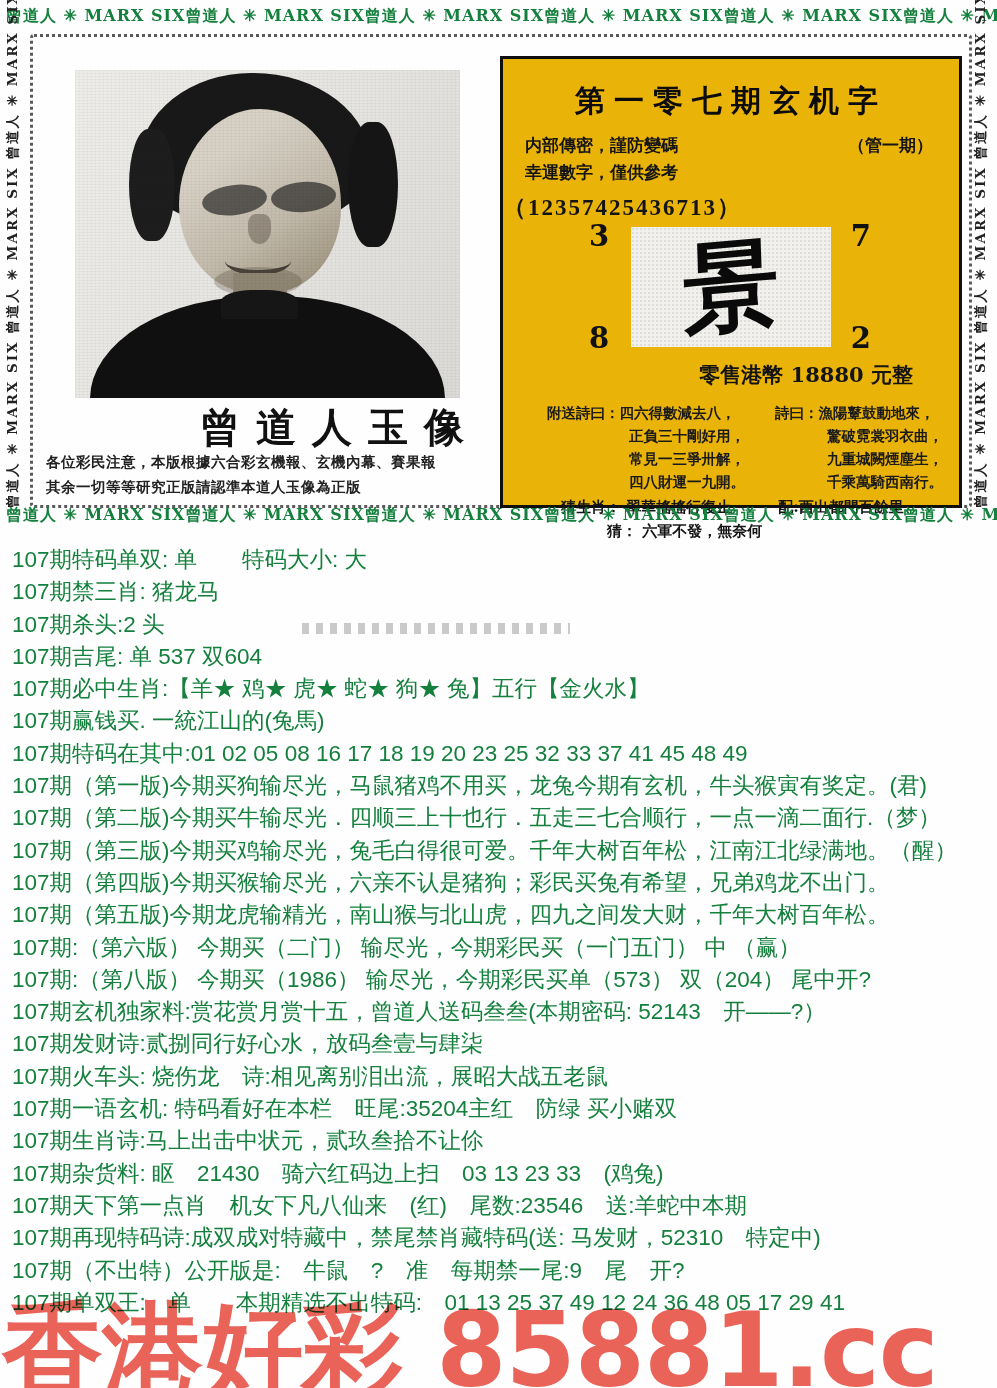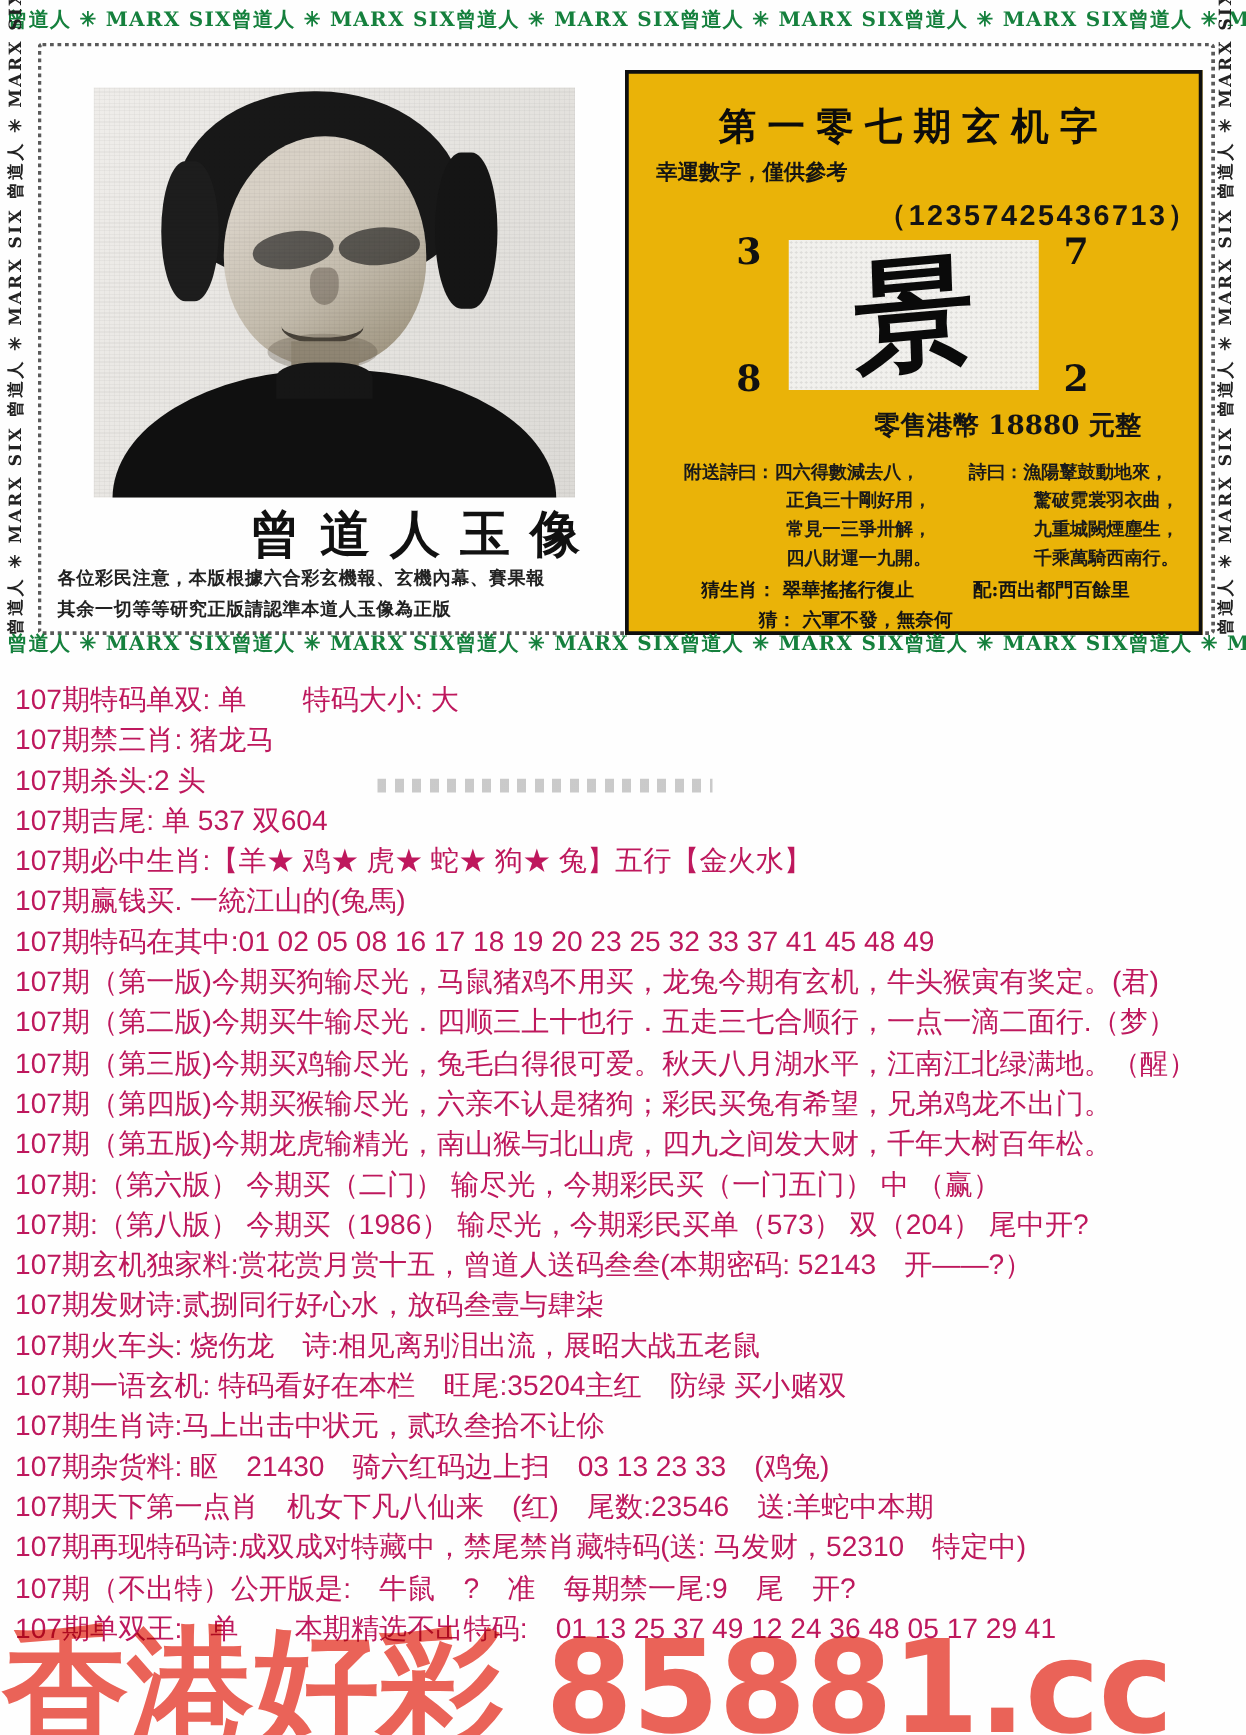--- a/index.html
+++ b/index.html
@@ -78,21 +78,21 @@
     font-size:30px;font-weight:bold;letter-spacing:9px;color:#0c0c0c;white-space:nowrap;
   }
   #panel .p-row1{
     display:flex;justify-content:space-between;margin:12px 26px 0 22px;
     font-family:"DejaVu Serif",serif;font-size:17px;font-weight:bold;white-space:nowrap;
   }
   #panel .p-row2{
     margin:4px 0 0 22px;font-family:"DejaVu Serif",serif;font-size:17px;font-weight:bold;white-space:nowrap;
   }
   #panel .p-nums{
-    margin-top:8px;text-align:right;font-family:Liberation Sans, sans-serif;
+    margin-top:8px;text-align:left;font-family:Liberation Serif, serif;
     font-size:23px;font-weight:bold;letter-spacing:2px;white-space:nowrap;
   }
   #char-wrap{position:relative;width:340px;height:122px;margin:4px auto 0;}
   #char-box{
     position:absolute;left:70px;top:0;width:200px;height:120px;
     display:flex;align-items:center;justify-content:center;
     background:#f1f0ed;
     background-image:radial-gradient(rgba(0,0,0,.08) 1px,transparent 1px);
     background-size:4px 4px;
   }
@@ -113,21 +113,21 @@
     font-size:14.5px;font-weight:bold;line-height:23px;color:#1a1a1a;align-items:flex-end;}
   .poem-col{white-space:nowrap;}
   .poem-col .cont{padding-left:82px;}
   .poem-col.right .cont{padding-left:52px;}
   #guess-row{display:flex;gap:47px;margin:5px 0 0 58px;font-family:"DejaVu Serif",serif;
     font-size:15px;font-weight:bold;white-space:nowrap;}
   #guess-line{margin:5px 0 0 104px;font-family:"DejaVu Serif",serif;font-size:15px;font-weight:bold;white-space:nowrap;}
   
   #lines{position:absolute;left:12px;top:544px;right:0;}
   .tline{
-    height:32.3px;line-height:32.3px;font-size:22.5px;color:#be185d;
+    height:32.3px;line-height:32.3px;font-size:22.5px;color:#15803d;
     white-space:nowrap;font-family:"Liberation Sans",sans-serif;
   }
   
   #smudge1{
     position:absolute;left:302px;top:623px;width:268px;height:11px;opacity:.45;
     background:repeating-linear-gradient(90deg,#8a8a8a 0 7px,transparent 7px 14px);
   }
   
   #watermark{
     position:absolute;left:2px;top:1284px;width:995px;
@@ -172,20 +172,24 @@
     <div class="ph-collar"></div>
     <div class="ph-grain"></div>
   </div>
 
   <div id="photo-caption">曾道人玉像</div>
   <div id="photo-note1" class="photo-note">各位彩民注意，本版根據六合彩玄機報、玄機內幕、賽果報</div>
   <div id="photo-note2" class="photo-note">其余一切等等研究正版請認準本道人玉像為正版</div>
 
   <div id="panel">
     <div class="p-title">第一零七期玄机字</div>
+    <div class="p-row1">
+      <span>内部傳密，謹防變碼</span>
+      <span>（管一期）</span>
+    </div>
     <div class="p-row2">幸運數字，僅供參考</div>
     <div class="p-nums">（12357425436713）</div>
 
     <div id="char-wrap">
       <span class="corner-num tl">3</span>
       <span class="corner-num tr">7</span>
       <div id="char-box">
         <span id="mystery-char">景</span>
       </div>
       <span class="corner-num bl">8</span>
@@ -231,21 +235,21 @@
   <div id="lines">
     <div class="tline">107期特码单双: 单　　特码大小: 大</div>
     <div class="tline">107期禁三肖: 猪龙马</div>
     <div class="tline">107期杀头:2 头</div>
     <div class="tline">107期吉尾: 单 537 双604</div>
     <div class="tline">107期必中生肖:【羊★ 鸡★ 虎★ 蛇★ 狗★ 兔】五行【金火水】</div>
     <div class="tline">107期赢钱买. 一統江山的(兔馬)</div>
     <div class="tline">107期特码在其中:01 02 05 08 16 17 18 19 20 23 25 32 33 37 41 45 48 49</div>
     <div class="tline">107期（第一版)今期买狗输尽光，马鼠猪鸡不用买，龙兔今期有玄机，牛头猴寅有奖定。(君)</div>
     <div class="tline">107期（第二版)今期买牛输尽光．四顺三上十也行．五走三七合顺行，一点一滴二面行.（梦）</div>
-    <div class="tline">107期（第三版)今期买鸡输尽光，兔毛白得很可爱。秋天八月湖水平，江南江北绿满地。（醒）</div>
+    <div class="tline">107期（第三版)今期买鸡输尽光，兔毛白得很可爱。千年大树百年松，江南江北绿满地。（醒）</div>
     <div class="tline">107期（第四版)今期买猴输尽光，六亲不认是猪狗；彩民买兔有希望，兄弟鸡龙不出门。</div>
     <div class="tline">107期（第五版)今期龙虎输精光，南山猴与北山虎，四九之间发大财，千年大树百年松。</div>
     <div class="tline">107期:（第六版） 今期买（二门） 输尽光，今期彩民买（一门五门） 中 （赢）</div>
     <div class="tline">107期:（第八版） 今期买（1986） 输尽光，今期彩民买单（573） 双（204） 尾中开?</div>
     <div class="tline">107期玄机独家料:赏花赏月赏十五，曾道人送码叁叁(本期密码: 52143　开——?）</div>
     <div class="tline">107期发财诗:贰捌同行好心水，放码叁壹与肆柒</div>
     <div class="tline">107期火车头: 烧伤龙　诗:相见离别泪出流，展昭大战五老鼠</div>
     <div class="tline">107期一语玄机: 特码看好在本栏　旺尾:35204主红　防绿 买小赌双</div>
     <div class="tline">107期生肖诗:马上出击中状元，贰玖叁拾不让伱</div>
     <div class="tline">107期杂货料: 眍　21430　骑六红码边上扫　03 13 23 33　(鸡兔)</div>

